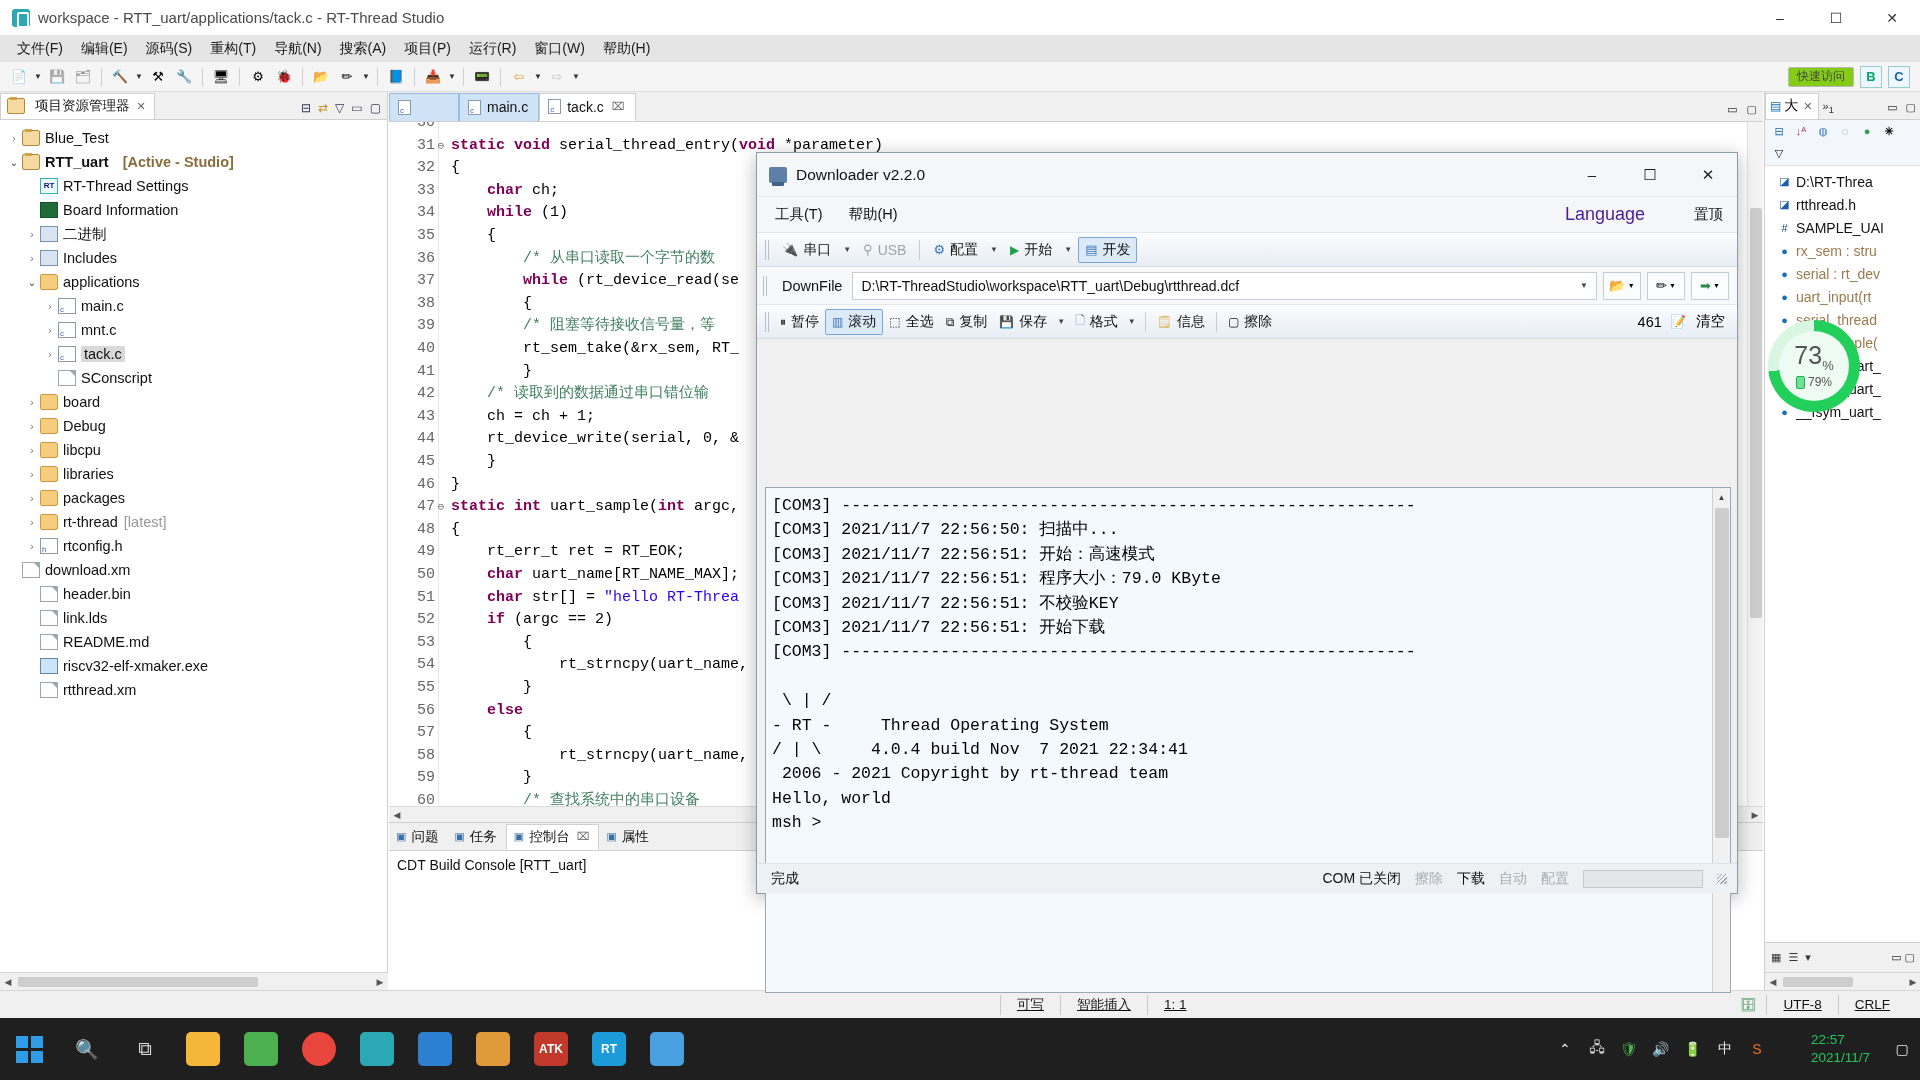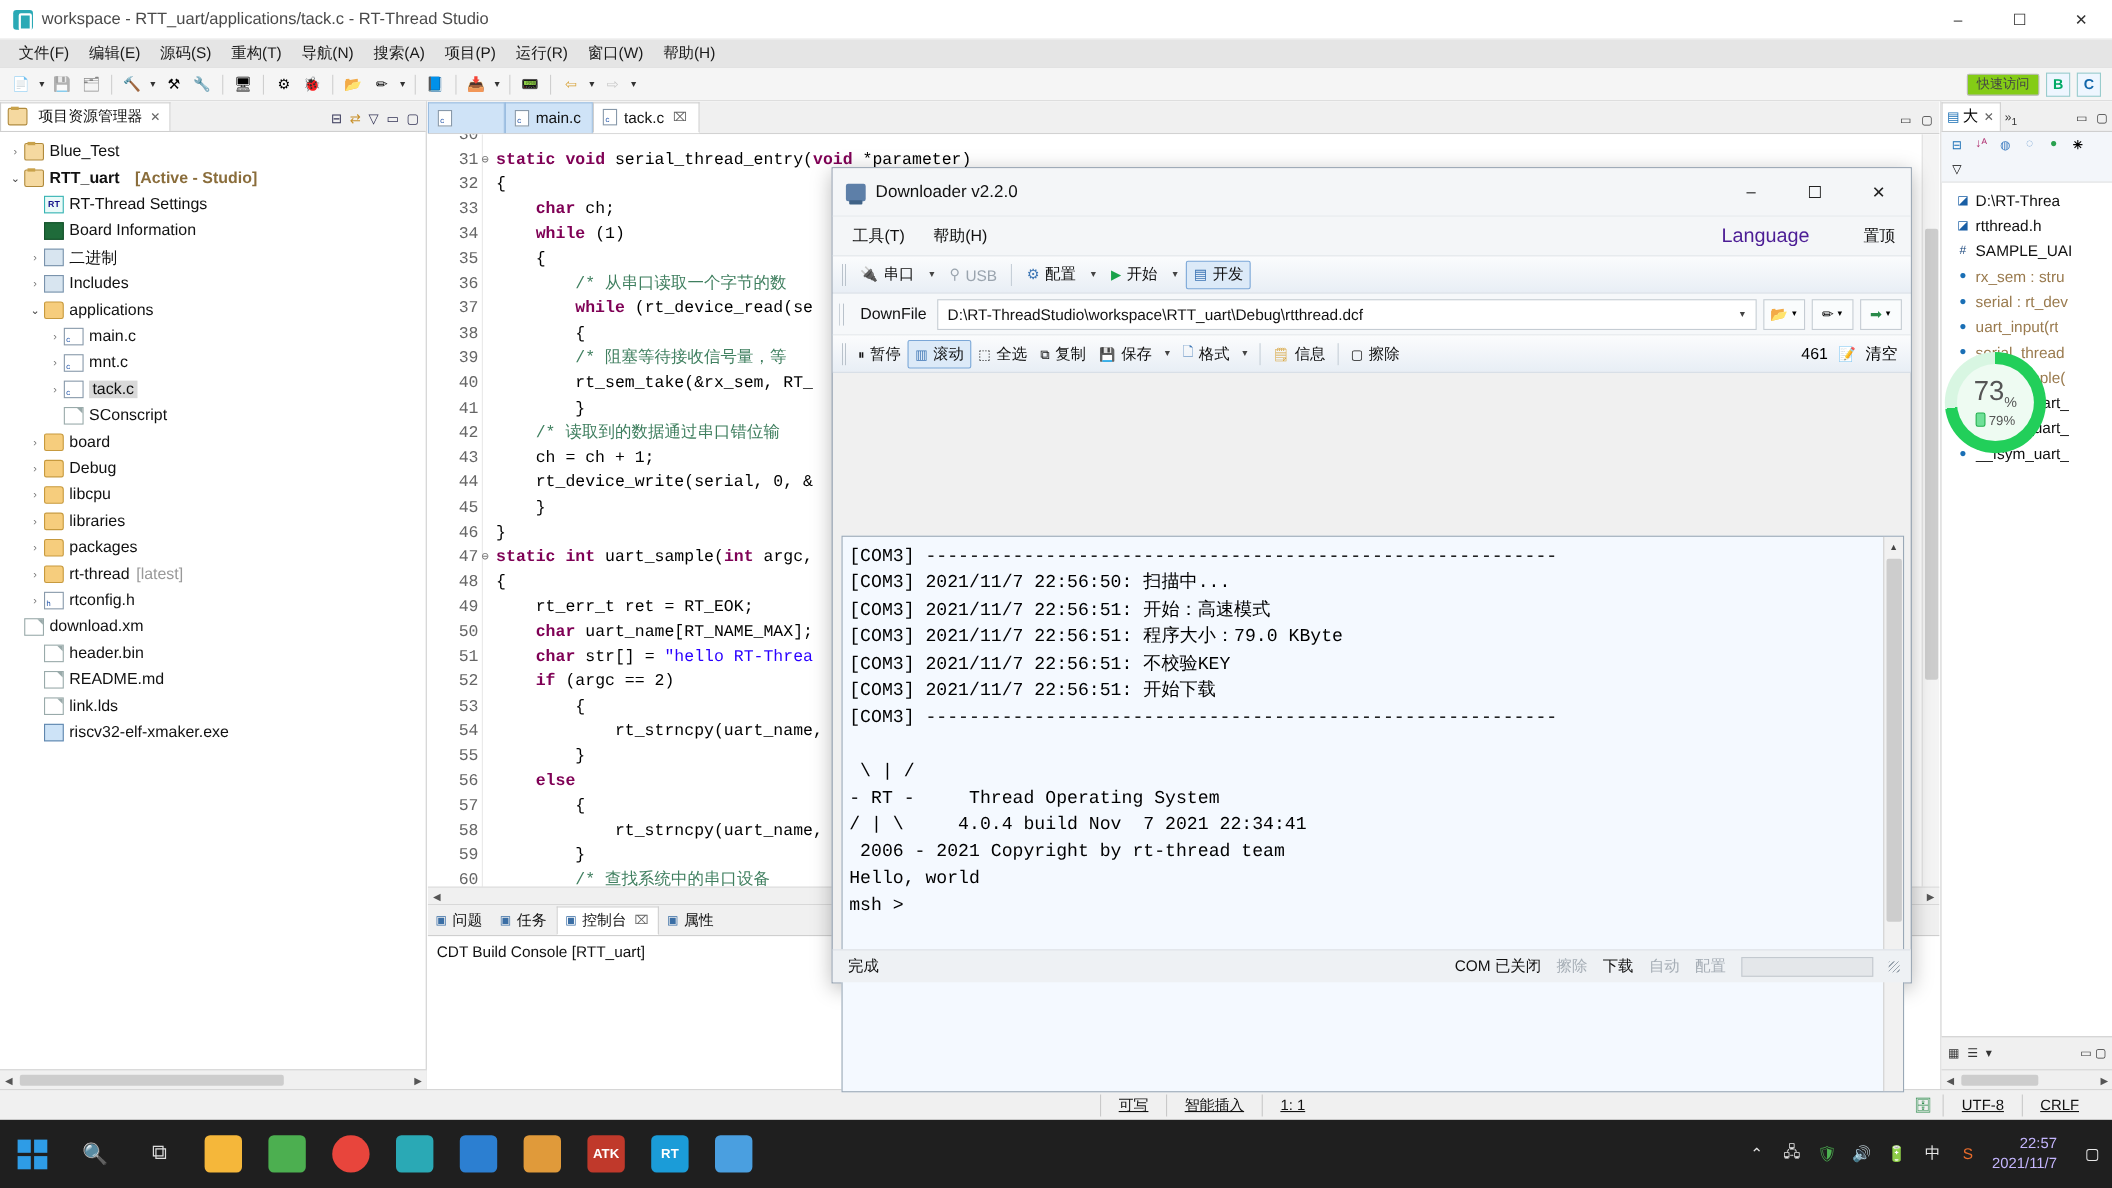--- a/index.html
+++ b/index.html
@@ -192,21 +192,21 @@
   .taskbar { position:absolute; left:0; top:1018px; width:1920px; height:62px; background:#1f1f1f; }
   .tb-left { position:absolute; left:0; top:0; height:62px; display:flex; align-items:center; }
   .tbi { width:58px; height:62px; display:flex; align-items:center; justify-content:center; }
   .winlogo { width:27px; height:27px; display:grid; grid-template-columns:1fr 1fr; grid-template-rows:1fr 1fr; gap:3px;}
   .winlogo div { background:#2e9ce6; }
   .appbox { width:34px; height:34px; border-radius:5px; display:flex; align-items:center; justify-content:center;
             color:#fff; font-size:12px; font-weight:bold; }
   .tb-right { position:absolute; right:0; top:0; height:62px; display:flex; align-items:center;
               color:#fff; font-size:13px; padding-right:8px; gap:12px;}
   .tray-ic { width:20px; text-align:center; font-size:14px; color:#e8e8e8;}
-  .clock { text-align:right; line-height:1.35; font-size:13.5px; color:#c4b5fd; padding-right:10px;}
+  .clock { text-align:left; line-height:1.35; font-size:13.5px; color:#22c55e; padding-right:10px;margin-left:32px;}
 
   
   .dlg { position:absolute; left:756px; top:152px; width:982px; height:742px; background:#f0f0f0;
          border:1px solid #8c9bab; box-shadow:0 4px 18px rgba(0,0,0,.28); z-index:50; }
   .dlg-title { height:44px; background:#f4f6f8; display:flex; align-items:center; padding-left:12px;
                border-bottom:1px solid #e4e8ec;}
   .dlg-ico { width:18px;height:16px;background:#5d7fa8;border-radius:2px;margin-right:9px;position:relative;flex:none;}
   .dlg-ico:after{content:"";position:absolute;left:3px;bottom:-3px;width:12px;height:4px;background:#3f6286;border-radius:1px;}
   .dlg-title-text { font-size:15.5px; color:#111; }
   .dlg-wb { margin-left:auto; display:flex; }
@@ -435,31 +435,36 @@
           <span class="tlabel">download.xm</span>
         </div>
         <div class="trow" style="padding-left: 24px;">
           <span class="arrow"></span>
           <span class="ticon ic-file"></span>
           <span class="tlabel">header.bin</span>
         </div>
         <div class="trow" style="padding-left: 24px;">
           <span class="arrow"></span>
           <span class="ticon ic-file"></span>
-          <span class="tlabel">README.md</span>
+          <span class="tlabel">link.lds</span>
         </div>
         <div class="trow" style="padding-left: 24px;">
           <span class="arrow"></span>
           <span class="ticon ic-file"></span>
-          <span class="tlabel">link.lds</span>
+          <span class="tlabel">README.md</span>
         </div>
         <div class="trow" style="padding-left: 24px;">
           <span class="arrow"></span>
           <span class="ticon ic-exe"></span>
           <span class="tlabel">riscv32-elf-xmaker.exe</span>
+        </div>
+        <div class="trow" style="padding-left: 24px;">
+          <span class="arrow"></span>
+          <span class="ticon ic-file"></span>
+          <span class="tlabel">rtthread.xm</span>
         </div>
       </div>
     <div class="left-scroll">
       <span class="ls-arrow">◀</span>
       <div class="ls-thumb"></div>
       <span class="ls-arrow" style="margin-left:auto">▶</span>
     </div>
   </div>
 
   <div class="editor">

